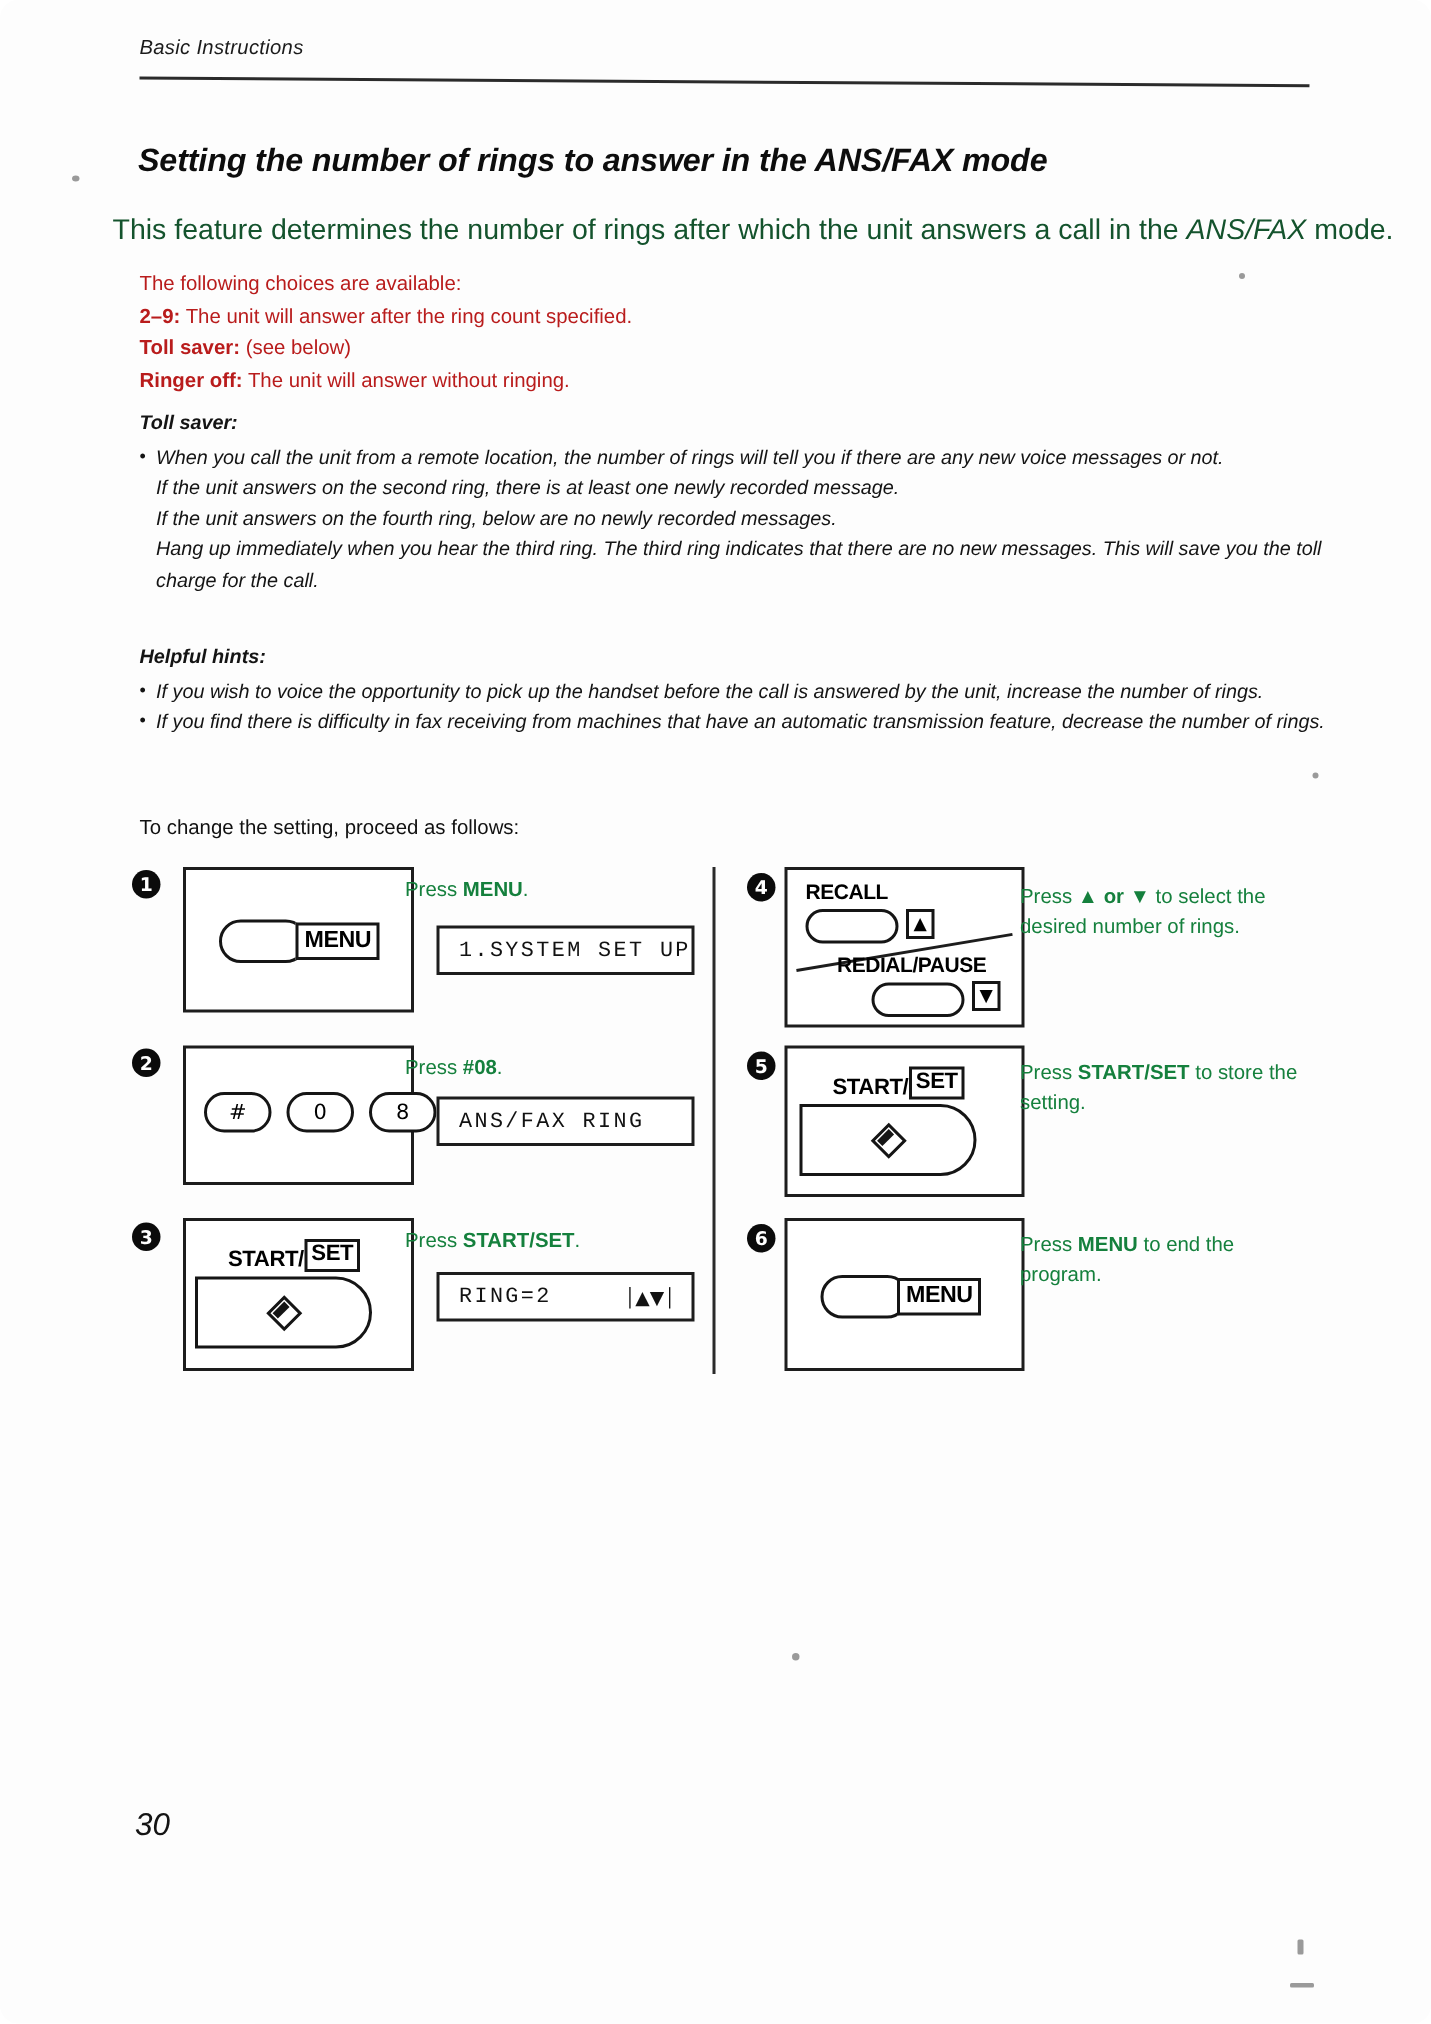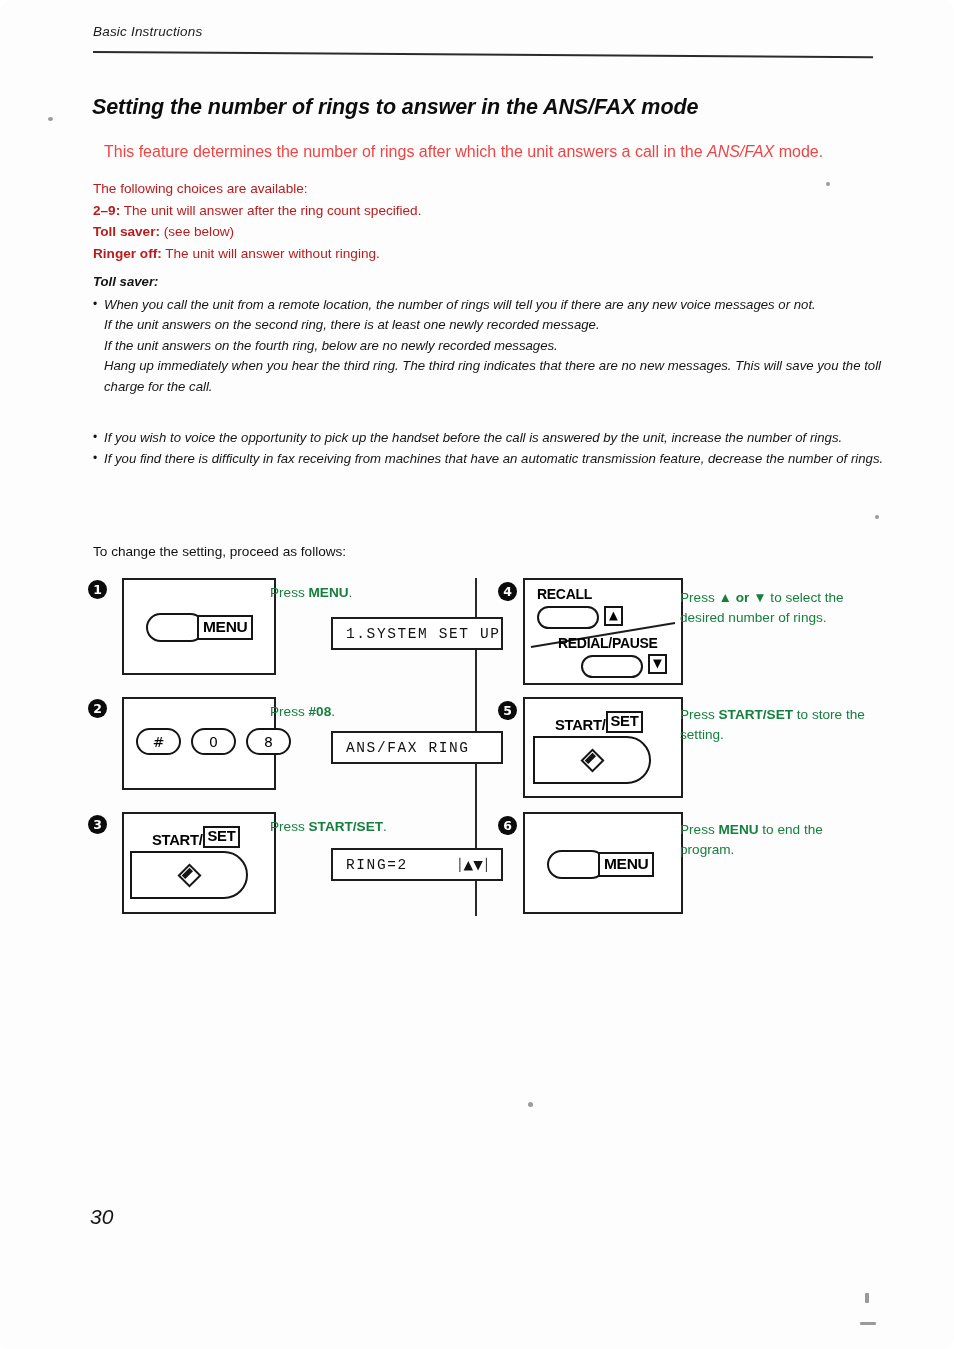--- a/index.html
+++ b/index.html
@@ -51,24 +51,24 @@
     font-size: 21.5px;
     font-weight: bold;
     font-style: italic;
     letter-spacing: -0.1px;
     color: #0d0d0d;
   }
 
   
   .intro {
     position: absolute;
-    left: 104px;
+    left: 75px;
     top: 143px;
-    font-size: 16px;
-    color: #ef4444;
+    font-size: 19px;
+    color: #14532d;
     white-space: nowrap;
   }
   .intro i { font-style: italic; }
 
   .choices {
     position: absolute;
     left: 93px;
     top: 178px;
     font-size: 13.6px;
     line-height: 21.5px;
@@ -174,21 +174,20 @@
     border: 2px solid #1d1d1d;
     background: #ffffff;
     box-sizing: border-box;
     font-family: "Liberation Mono", monospace;
     font-size: 14.5px;
     letter-spacing: 1.6px;
     color: #121212;
     display: flex;
     align-items: center;
     padding-left: 13px;
-    margin-left: 40px;
   }
   .lcd .arrows {
     margin-left: auto;
     margin-right: 11px;
     letter-spacing: 0;
     font-family: "DejaVu Sans", sans-serif;
     font-size: 12.5px;
   }
   .lcd .arrows .bk { font-size: 12px; }
 
@@ -371,20 +370,21 @@
 
   <div class="sect tollsaver">
     <div class="sect-head">Toll saver:</div>
     <div class="bul">When you call the unit from a remote location, the number of rings will tell you if there are any new voice messages or not.</div>
     <div class="cont">If the unit answers on the second ring, there is at least one newly recorded message.</div>
     <div class="cont">If the unit answers on the fourth ring, below are no newly recorded messages.</div>
     <div class="cont">Hang up immediately when you hear the third ring. The third ring indicates that there are no new messages. This will save you the toll charge for the call.</div>
   </div>
 
   <div class="sect hints">
+    <div class="sect-head">Helpful hints:</div>
     <div class="bul">If you wish to voice the opportunity to pick up the handset before the call is answered by the unit, increase the number of rings.</div>
     <div class="bul">If you find there is difficulty in fax receiving from machines that have an automatic transmission feature, decrease the number of rings.</div>
   </div>
 
   <div class="tochange">To change the setting, proceed as follows:</div>
 
   <div class="steps">
 
     <div class="col-divider"></div>
 

